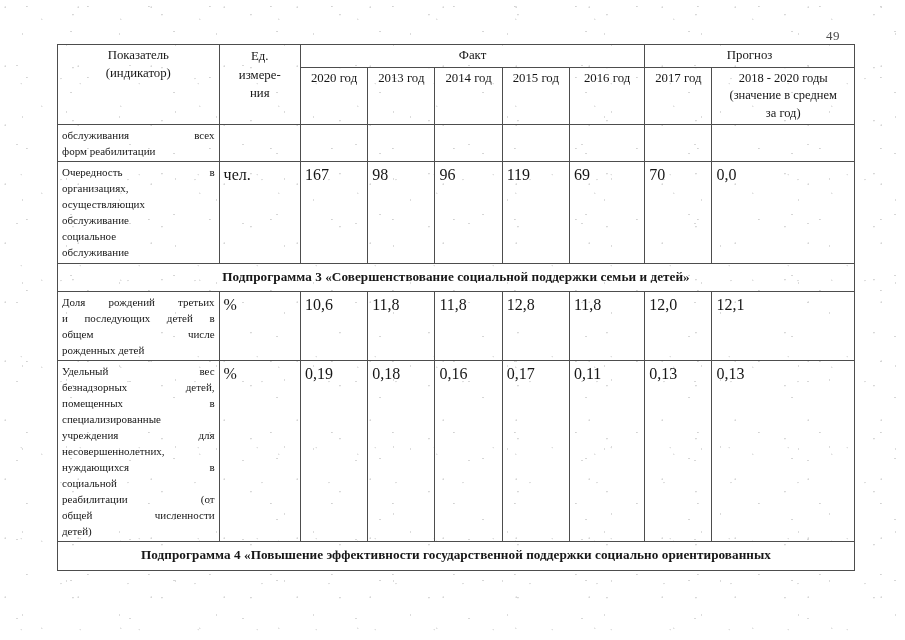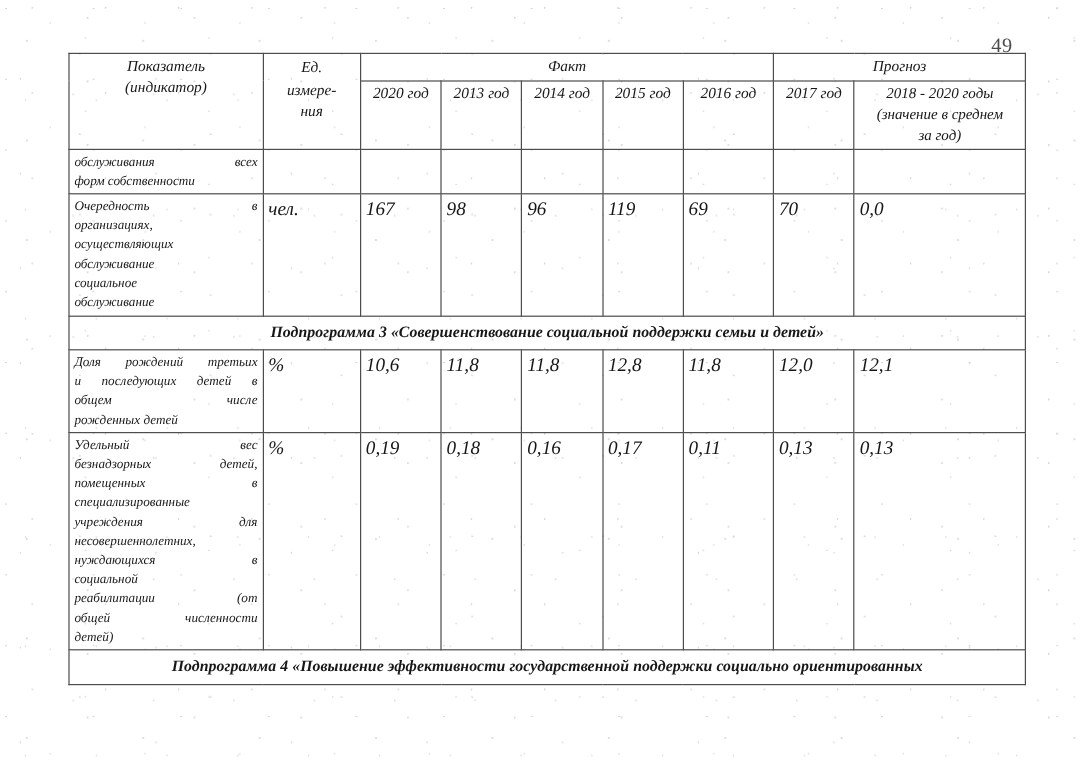--- a/index.html
+++ b/index.html
@@ -36,32 +36,31 @@
       radial-gradient(circle at 53% 22%, #b4b4b4 0.6px, transparent 0.9px);
     background-size: 73px 59px, 97px 83px, 61px 71px, 109px 67px,
                      89px 53px, 67px 101px, 113px 79px, 59px 91px,
                      103px 61px, 79px 87px;
   }
 
   .page-number {
     position: absolute;
     top: 28px;
     left: 826px;
-    font-size: 17px;
+    font-size: 13px;
     color: #4b4b4b;
     letter-spacing: 0.5px;
     text-align: center;
   }
 
   .table-wrap {
     position: absolute;
     left: 57px;
     top: 44px;
     width: 704px;
-    font-style: italic;
   }
 
   table.doc-table {
     border-collapse: collapse;
     table-layout: fixed;
     width: 798px;
     font-size: 12.3px;
     line-height: 1.38;
   }
 
@@ -170,21 +169,21 @@
         <th class="hd">2017 год</th>
         <th class="hd">
           <span class="hdr-last-stack">2018 - 2020 годы</span>
           <span class="hdr-last-stack">(значение в среднем</span>
           <span class="hdr-last-stack">за год)</span>
         </th>
       </tr>
     </thead>
     <tbody id="table-body">
         <tr>
-          <td class="ind"><span>обслуживания       всех</span><br><span class="lastline">форм собственности</span></td>
+          <td class="ind"><span>обслуживания       всех</span><br><span class="lastline">форм реабилитации</span></td>
           <td class="unit"></td>
           <td class="val"></td>
           <td class="val"></td>
           <td class="val"></td>
           <td class="val"></td>
           <td class="val"></td>
           <td class="val"></td>
           <td class="val"></td>
         </tr>
         <tr>

